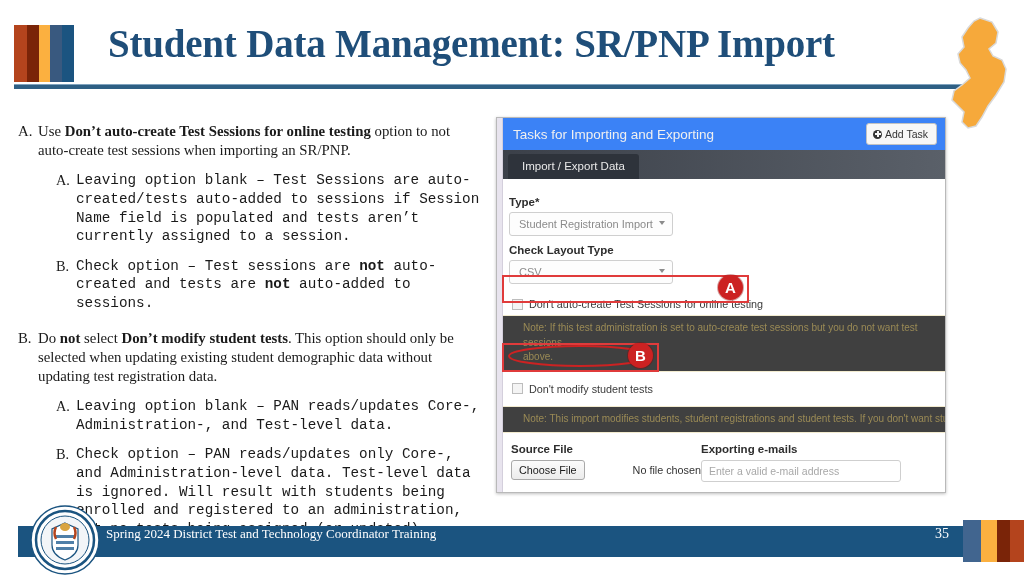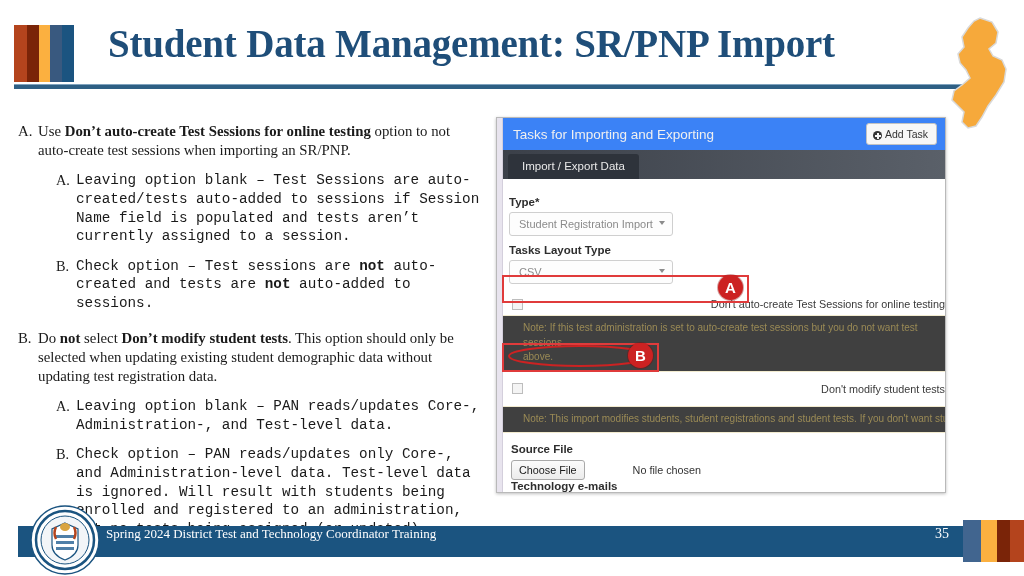--- a/index.html
+++ b/index.html
@@ -112,21 +112,21 @@
   }
   #add-task-btn {
     position: absolute;
     right: 8px; top: 5px;
     background: #f7f7f7;
     border: 1px solid #c2c2c2;
     border-radius: 3px;
     color: #333;
     font-size: 10.5px;
     padding: 4px 8px 4px 6px;
-    display: flex; align-items: flex-end; gap: 3px;
+    display: flex; align-items: center; gap: 3px;
     white-space: nowrap;
   }
   .plus-circ {
     display: inline-block;
     width: 9px; height: 9px;
     border-radius: 50%;
     background: #333;
     position: relative;
   }
   .plus-circ::before, .plus-circ::after {
@@ -181,21 +181,20 @@
     border-right: 3px solid transparent;
     border-top: 4px solid #8b8b8b;
   }
 
   .chk-row {
     display: flex; align-items: center;
     gap: 6px;
     font-size: 10.8px;
     color: #3a3a3a;
     padding: 5px 0 5px 3px;
-    justify-content: space-between;
   }
   .chkbox {
     width: 9px; height: 9px;
     border: 1px solid #bdbdbd;
     background: #f4f4f4;
     flex: 0 0 9px;
   }
   .note-band {
     background: #404040;
     border-top: 1px solid #f2ebcf;
@@ -205,21 +204,20 @@
     line-height: 1.45;
     padding: 5px 0 6px 14px;
     white-space: nowrap;
     overflow: hidden;
   }
   .note-band.wrap { white-space: normal; }
 
   #src-row {
     display: flex;
     padding: 10px 0 0 2px;
-    flex-direction: column;
   }
   #src-col { width: 190px; }
   .choose-wrap { display: flex; align-items: center; gap: 6px; margin-top: 5px; justify-content: space-between;}
   .choose-btn {
     border: 1px solid #a9a9a9;
     background: linear-gradient(#fbfbfb,#ececec);
     border-radius: 3px;
     font-size: 10.8px;
     color: #1b1b1b;
     padding: 3px 7px;
@@ -372,21 +370,21 @@
     </div>
 
     <div id="shot-body">
 
       <div class="fld-label"><span>Type</span><span class="req">*</span></div>
       <div class="sel-box">
         <span>Student Registration Import</span>
         <span class="caret"></span>
       </div>
 
-      <div class="fld-label">Tasks Layout Type</div>
+      <div class="fld-label">Check Layout Type</div>
       <div class="sel-box">
         <span>CSV</span>
         <span class="caret"></span>
       </div>
 
       <div style="height:9px"></div>
 
       <div class="chk-row">
         <span class="chkbox"></span>
         <span>Don't auto-create Test Sessions for online testing</span>
@@ -406,21 +404,21 @@
 
       <div id="src-row">
         <div id="src-col">
           <div class="fld-label" style="margin-top:0">Source File</div>
           <div class="choose-wrap">
             <span class="choose-btn">Choose File</span>
             <span class="nofile">No file chosen</span>
           </div>
         </div>
         <div>
-          <div class="fld-label" style="margin-top:0">Technology e-mails</div>
+          <div class="fld-label" style="margin-top:0">Exporting e-mails</div>
           <div class="email-input">
             <span>Enter a valid e-mail address</span>
           </div>
         </div>
       </div>
 
       <div id="btn-row">
         
         
       </div>

